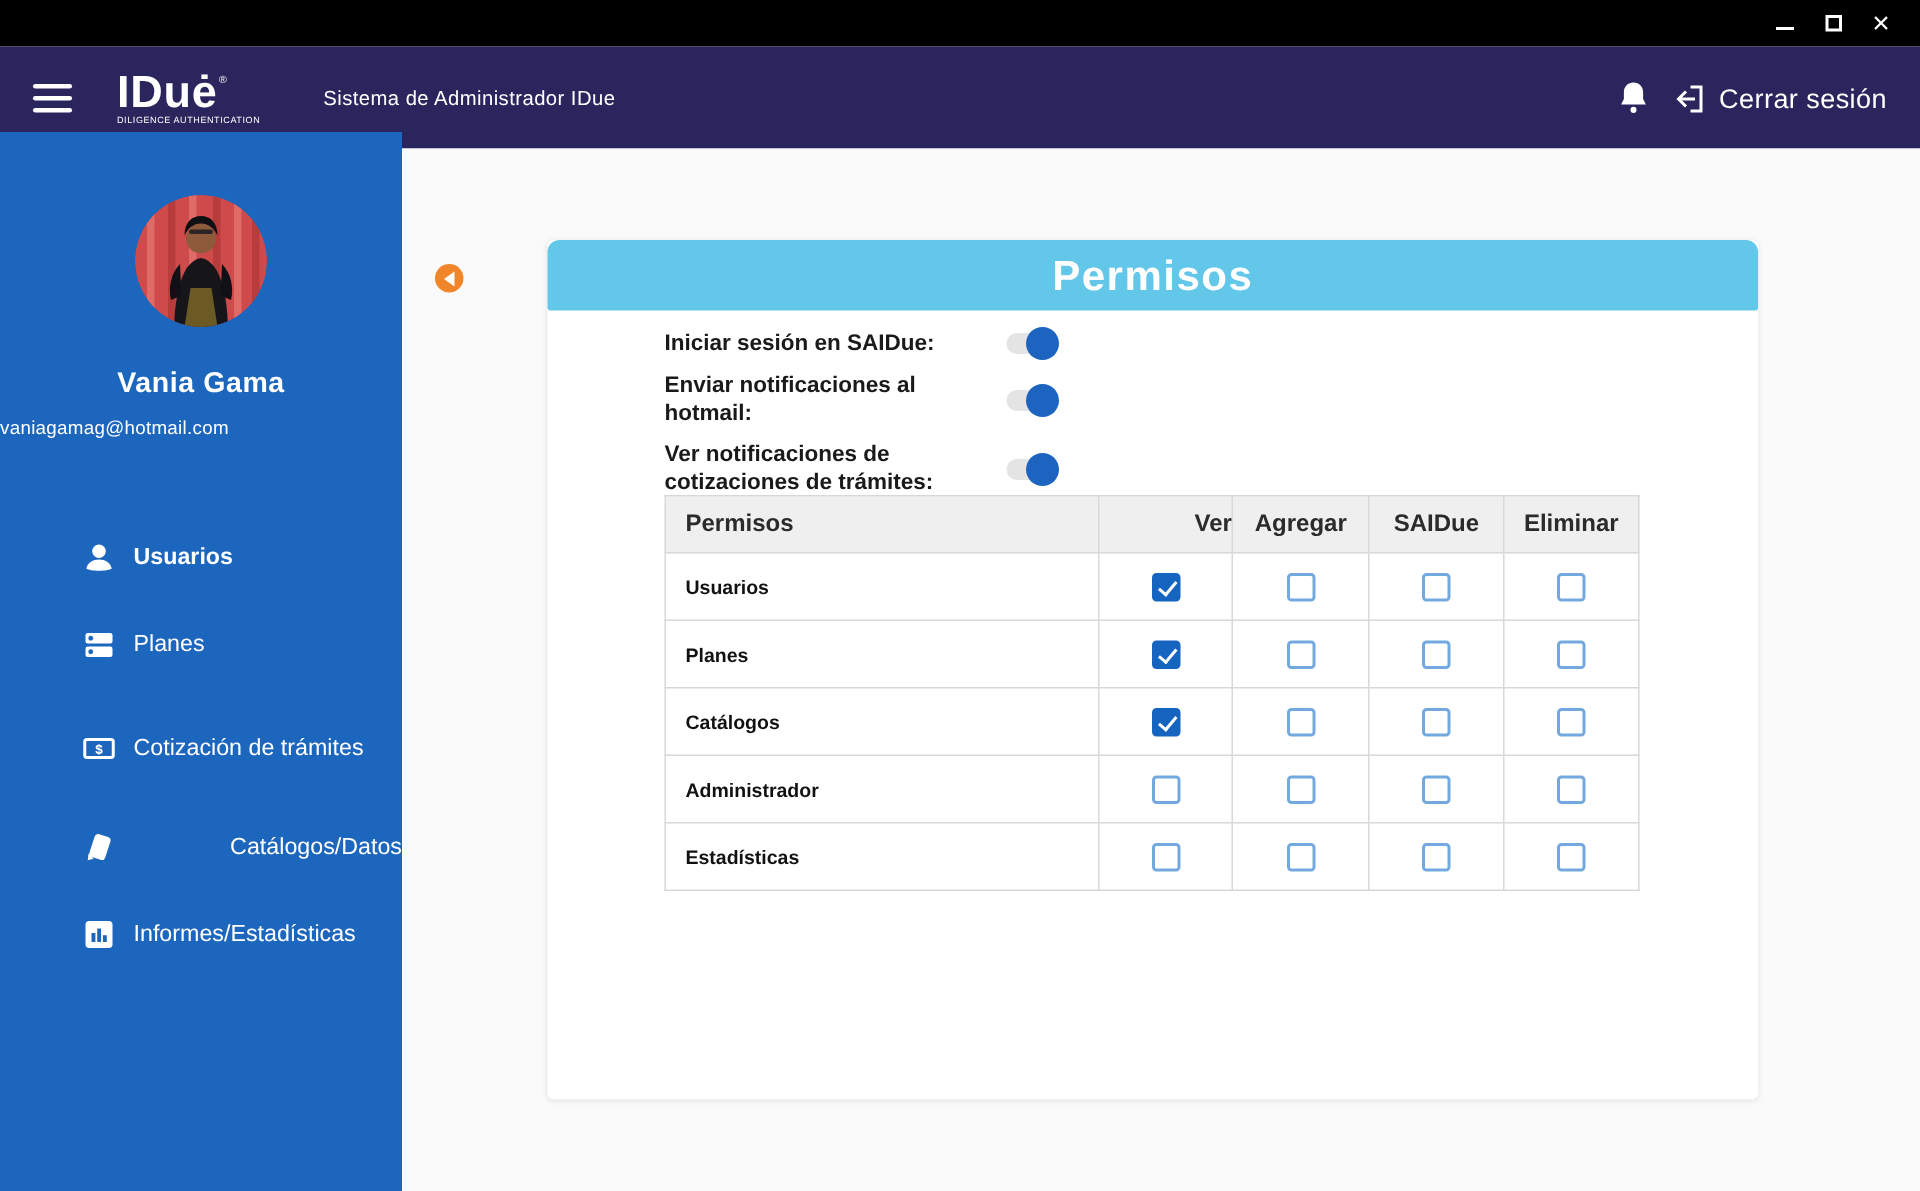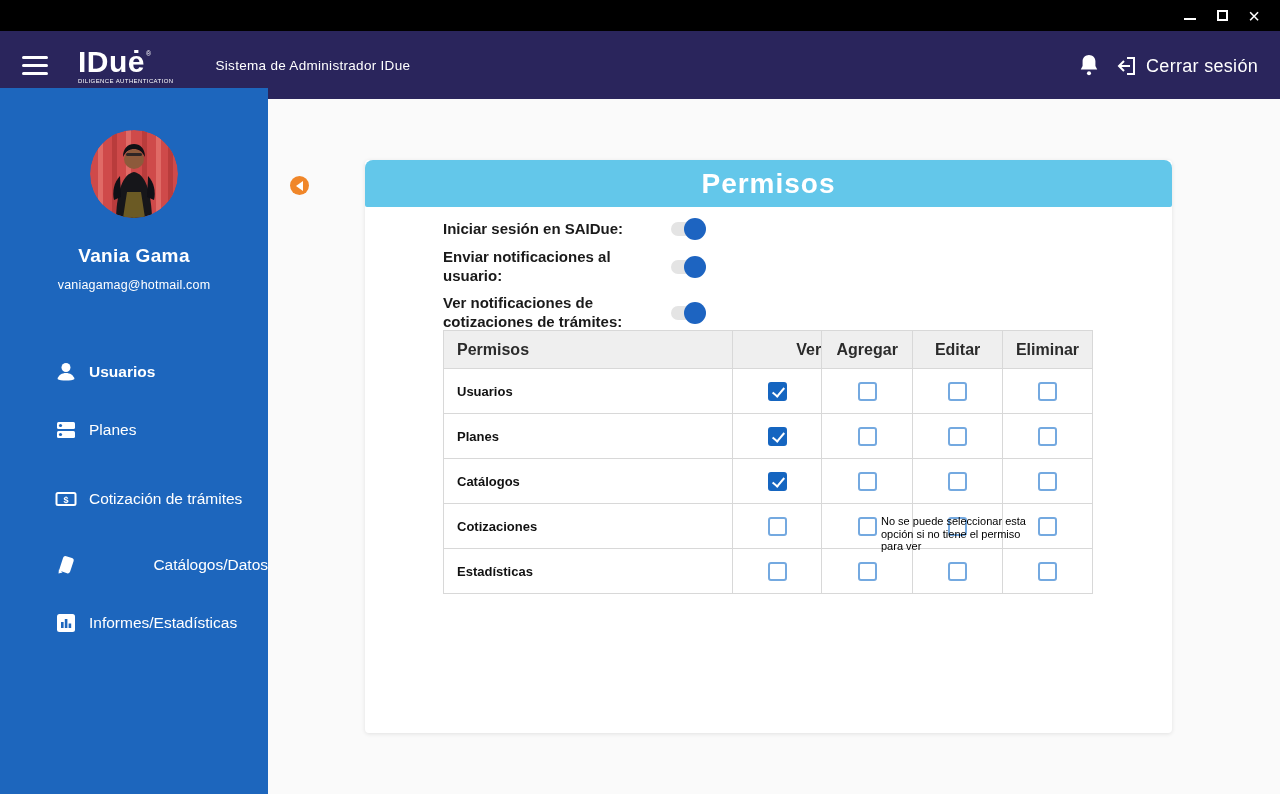--- a/index.html
+++ b/index.html
@@ -26,21 +26,21 @@
   .header-right { margin-left:auto; display:flex; align-items:flex-end; gap:16px; }
   .bell { width:22px; height:24px; }
   .logout { display:flex; align-items:center; gap:8px; color:#fff; cursor:pointer; }
   .logout-label { font-size:18px; letter-spacing:0.3px; }
 
   
   .sidebar { position:absolute; left:0; top:88px; width:268px; bottom:0;
              background:#1d66bd; color:#fff; }
   .avatar { width:88px; height:88px; border-radius:50%; overflow:hidden; margin:42px auto 0; display:block; }
   .user-name { text-align:center; font-size:19px; font-weight:700; margin-top:27px; letter-spacing:0.4px; }
-  .user-email { text-align:center; font-size:12.5px; margin-top:11px; letter-spacing:0.2px; }
+  .user-email { text-align:left; font-size:12.5px; margin-top:11px; letter-spacing:0.2px; }
   .nav { position:absolute; top:264px; left:0; right:0; }
   .nav-item { display:flex; align-items:center; padding-left:54px; cursor:pointer; }
   .nav-item .nico { width:24px; height:24px; flex:0 0 24px; margin-right:11px; }
   .nav-label { font-size:15.5px; line-height:1.3; text-align:left; }
   .nav-item.active .nav-label { font-weight:700; }
   .ni-1 { height:40px; }
   .ni-2 { height:40px; margin-top:18px; }
   .ni-3 { height:50px; margin-top:24px; }
   .ni-4 { height:40px; margin-top:21px;justify-content:space-between; }
   .ni-5 { height:40px; margin-top:18px; }
@@ -207,42 +207,42 @@
 
     <div class="toggles">
       <div class="toggle-row">
         <div class="toggle-label">Iniciar sesión en SAIDue:</div>
         <div class="switch on">
             <div class="track"></div>
             <div class="knob"></div>
           </div>
       </div>
       <div class="toggle-row">
-        <div class="toggle-label">Enviar notificaciones al usuario:</div>
+        <div class="toggle-label">Enviar notificaciones al hotmail:</div>
         <div class="switch on">
             <div class="track"></div>
             <div class="knob"></div>
           </div>
       </div>
       <div class="toggle-row">
         <div class="toggle-label">Ver notificaciones de cotizaciones de trámites:</div>
         <div class="switch on">
             <div class="track"></div>
             <div class="knob"></div>
           </div>
       </div>
     </div>
 
     <table class="perm-table">
       <thead>
         <tr>
           <th class="col-perm">Permisos</th>
           <th class="col-ver">Ver</th>
           <th class="col-agr">Agregar</th>
-          <th class="col-edi">Editar</th>
+          <th class="col-edi">SAIDue</th>
           <th class="col-eli">Eliminar</th>
         </tr>
       </thead>
       <tbody>
         <tr>
           <td class="rowlabel">Usuarios</td>
           <td class="cbcell"><span class="cb checked"></span></td>
           <td class="cbcell"><span class="cb"></span></td>
           <td class="cbcell"><span class="cb"></span></td>
           <td class="cbcell"><span class="cb"></span></td>
@@ -255,31 +255,30 @@
           <td class="cbcell"><span class="cb"></span></td>
         </tr>
         <tr>
           <td class="rowlabel">Catálogos</td>
           <td class="cbcell"><span class="cb checked"></span></td>
           <td class="cbcell"><span class="cb"></span></td>
           <td class="cbcell"><span class="cb"></span></td>
           <td class="cbcell"><span class="cb"></span></td>
         </tr>
         <tr>
-          <td class="rowlabel">Cotizaciones</td>
+          <td class="rowlabel">Administrador</td>
           <td class="cbcell"><span class="cb"></span></td>
           <td class="cbcell"><span class="cb"></span></td>
           <td class="cbcell"><span class="cb"></span></td>
           <td class="cbcell"><span class="cb"></span></td>
         </tr>
         <tr>
           <td class="rowlabel">Estadísticas</td>
           <td class="cbcell"><span class="cb"></span></td>
           <td class="cbcell"><span class="cb"></span></td>
           <td class="cbcell"><span class="cb"></span></td>
           <td class="cbcell"><span class="cb"></span></td>
         </tr>
       </tbody>
     </table>
 
-    <div class="tooltip">No se puede seleccionar esta opción si no tiene el permiso para ver</div>
   </div>
 </div>
 
 </body></html>

